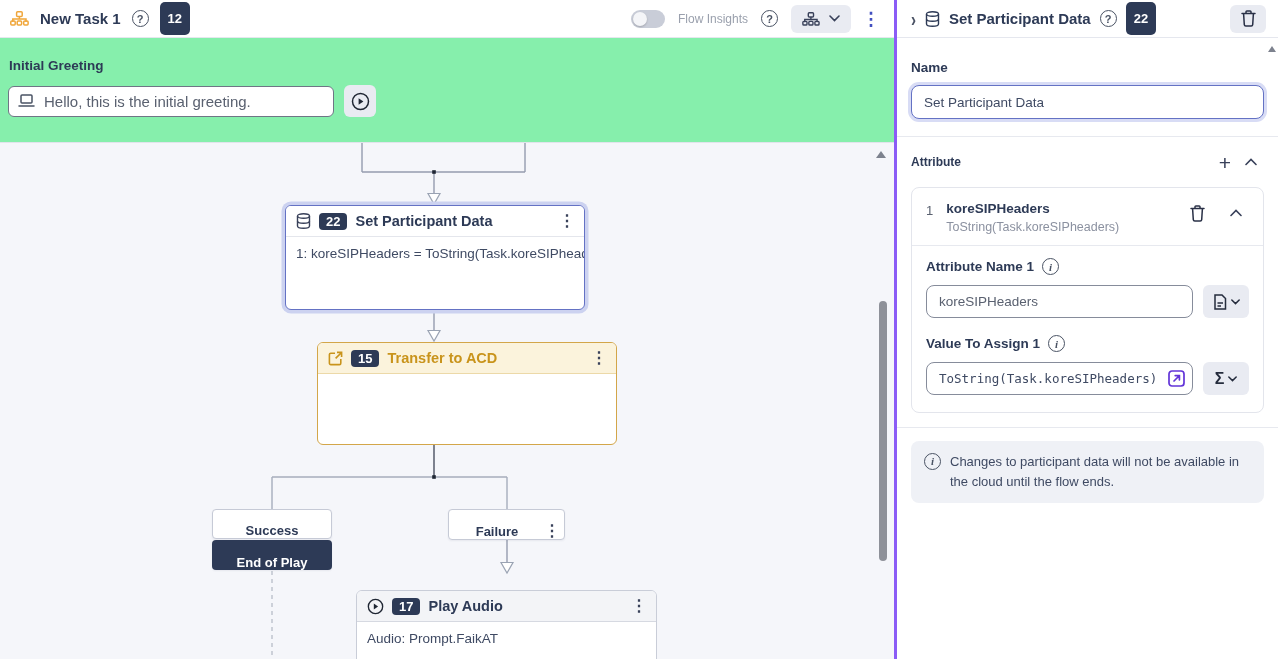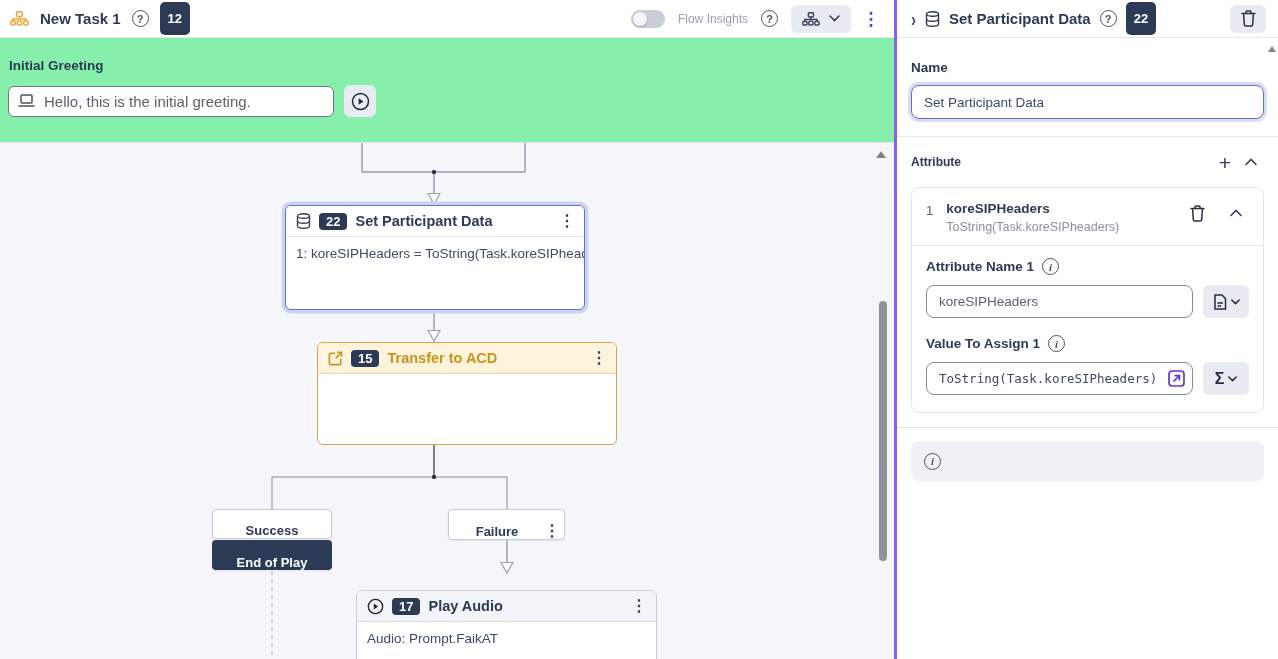--- a/index.html
+++ b/index.html
@@ -335,16 +335,17 @@
               </svg>
             </span>
           </div>
         </div>
       </div>
 
       <div class="divider" style="margin-top:14px;"></div>
 
       <div class="note">
         <span class="help" style="font-style:italic;font-family:'Liberation Serif',serif;">i</span>
+        <span>Changes to participant data will not be available in the cloud until the flow ends.</span>
       </div>
     </div>
   </div>
 </div>
 
 </body></html>

